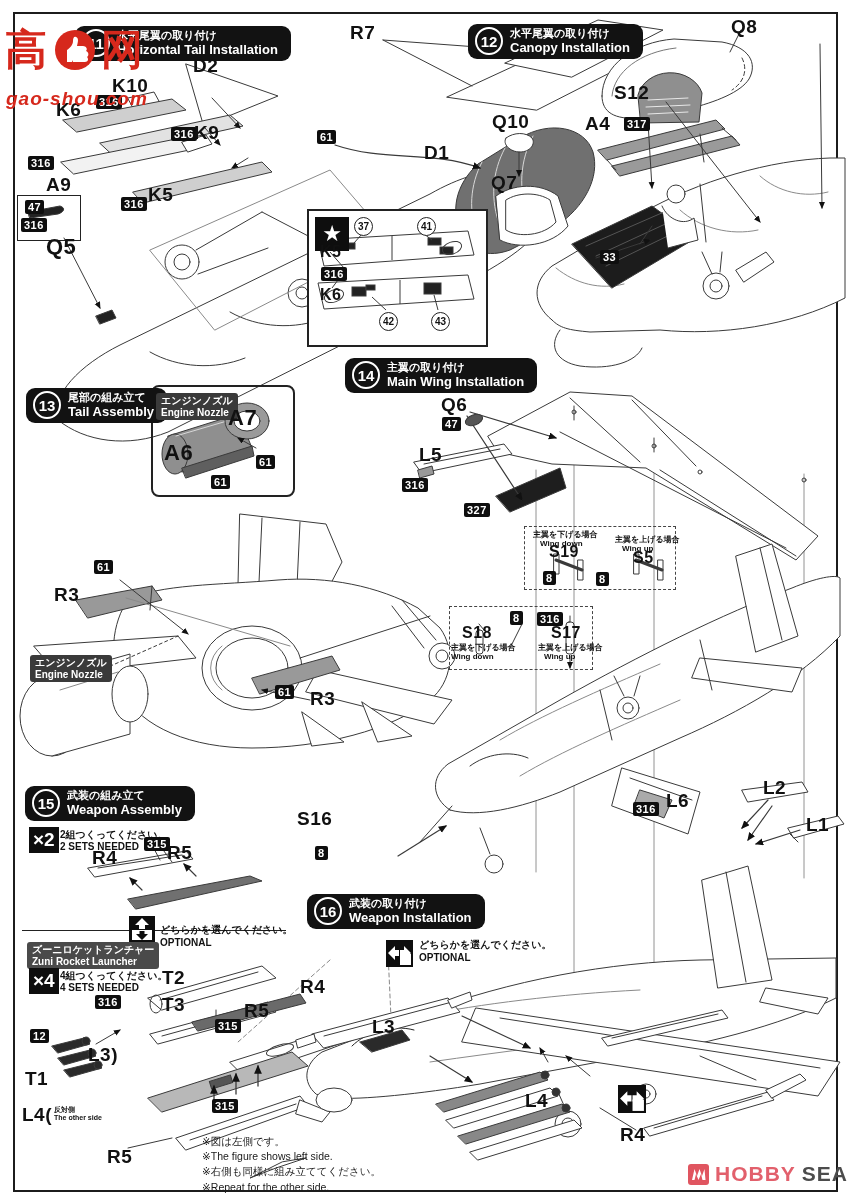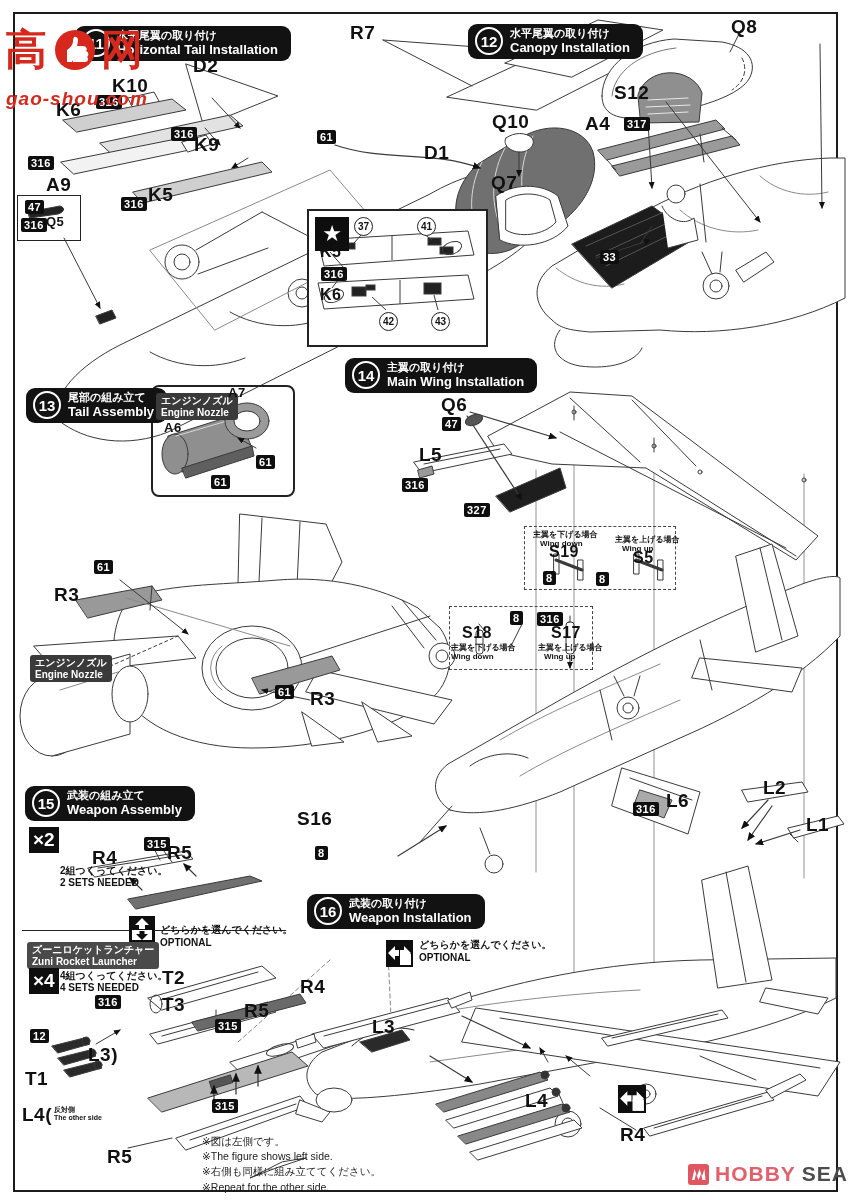--- a/index.html
+++ b/index.html
@@ -9,21 +9,21 @@
   
   .step{position:absolute;background:#121212;border-radius:9px;color:#fff;display:flex;align-items:center;
         gap:7px;padding:3px 13px 3px 7px;z-index:4;white-space:nowrap;}
   .step .num{min-width:24px;height:24px;border:2px solid #fff;border-radius:50%;display:flex;align-items:center;
         justify-content:center;font-size:15px;font-weight:bold;}
   .step .txt{display:flex;flex-direction:column;line-height:1.2;}
   .step .jp{font-size:11px;font-weight:bold;}
   .step .en{font-size:13px;font-weight:bold;}
   
   .pl{position:absolute;font-weight:bold;font-size:19px;z-index:4;white-space:nowrap;letter-spacing:.5px;}
-  .pl.md{font-size:13px;}
+  .pl.md{font-size:22px;margin-top:20px;}
   .pl.smm{font-size:16px;}
   
   .paint{position:absolute;background:#0e0e0e;color:#fff;font-size:11px;font-weight:bold;padding:0 3px;
          height:14px;line-height:14px;border-radius:2px;z-index:4;letter-spacing:.5px;}
   
   .decal{position:absolute;width:17px;height:17px;border:1.5px solid #222;border-radius:50%;background:#fff;
          font-size:10px;font-weight:bold;display:flex;align-items:center;justify-content:center;z-index:4;}
   .darklabel{position:absolute;background:#3a3a3a;color:#fff;padding:2px 5px;border-radius:3px;line-height:1.15;z-index:4;white-space:nowrap;}
   .darklabel span{display:block;font-size:10px;font-weight:bold;}
   .mult{position:absolute;background:#0e0e0e;color:#fff;font-weight:bold;z-index:4;padding:0 4px;font-size:19px;line-height:26px;height:26px;}
@@ -431,21 +431,21 @@
         <line x1="344" y1="272" x2="332" y2="288"></line>
     </g>
   </svg>
 
   <span class="pl" style="left:350px;top:22px;">R7</span>
   <span class="pl" style="left:193px;top:55px;">D2</span>
   <span class="pl" style="left:112px;top:75px;">K10</span>
   <span class="paint" style="left:96px;top:95px;">316</span>
   <span class="pl" style="left:56px;top:99px;">K6</span>
   <span class="paint" style="left:171px;top:127px;">316</span>
-  <span class="pl" style="left:194px;top:122px;margin-top:12px;">K9</span>
+  <span class="pl" style="left:194px;top:122px;">K9</span>
   <span class="paint" style="left:317px;top:130px;">61</span>
   <span class="pl" style="left:424px;top:142px;">D1</span>
   <span class="paint" style="left:28px;top:156px;">316</span>
   <span class="pl" style="left:46px;top:174px;">A9</span>
   <span class="pl" style="left:148px;top:184px;">K5</span>
   <span class="paint" style="left:121px;top:197px;">316</span>
   <span class="paint" style="left:25px;top:200px;">47</span>
   <span class="paint" style="left:21px;top:218px;">316</span>
   <span class="pl md" style="left:46px;top:214px;">Q5</span>
   <div class="star" style="left:315px;top:217px;">★</div>
@@ -504,21 +504,21 @@
   <span class="tinyjp" style="left:538px;top:643px;">主翼を上げる場合</span>
   <span class="tinyjp" style="left:544px;top:652px;">Wing up</span>
   <span class="pl" style="left:297px;top:808px;">S16</span>
   <span class="paint" style="left:315px;top:846px;">8</span>
   <span class="pl" style="left:666px;top:790px;">L6</span>
   <span class="paint" style="left:633px;top:802px;">316</span>
   <span class="pl" style="left:763px;top:777px;">L2</span>
   <span class="pl" style="left:806px;top:814px;">L1</span>
 
   <div class="mult" style="left:29px;top:827px;">×2</div>
-  <div class="setstxt" style="left:60px;top:829px;margin-top:36px;">
+  <div class="setstxt" style="left:60px;top:829px;">
     <span>2組つくってください。</span><br>
     <span>2 SETS NEEDED</span>
   </div>
   <span class="paint" style="left:144px;top:837px;">315</span>
   <span class="pl" style="left:92px;top:847px;">R4</span>
   <span class="pl" style="left:167px;top:842px;">R5</span>
   <div class="opticon" style="left:129px;top:916px;">
     <svg width="26" height="26" viewBox="0 0 26 26">
         <rect width="26" height="26" fill="#0e0e0e"></rect>
       <polygon points="13,2 20,9 16,9 16,13 10,13 10,9 6,9" fill="#fff"></polygon>

